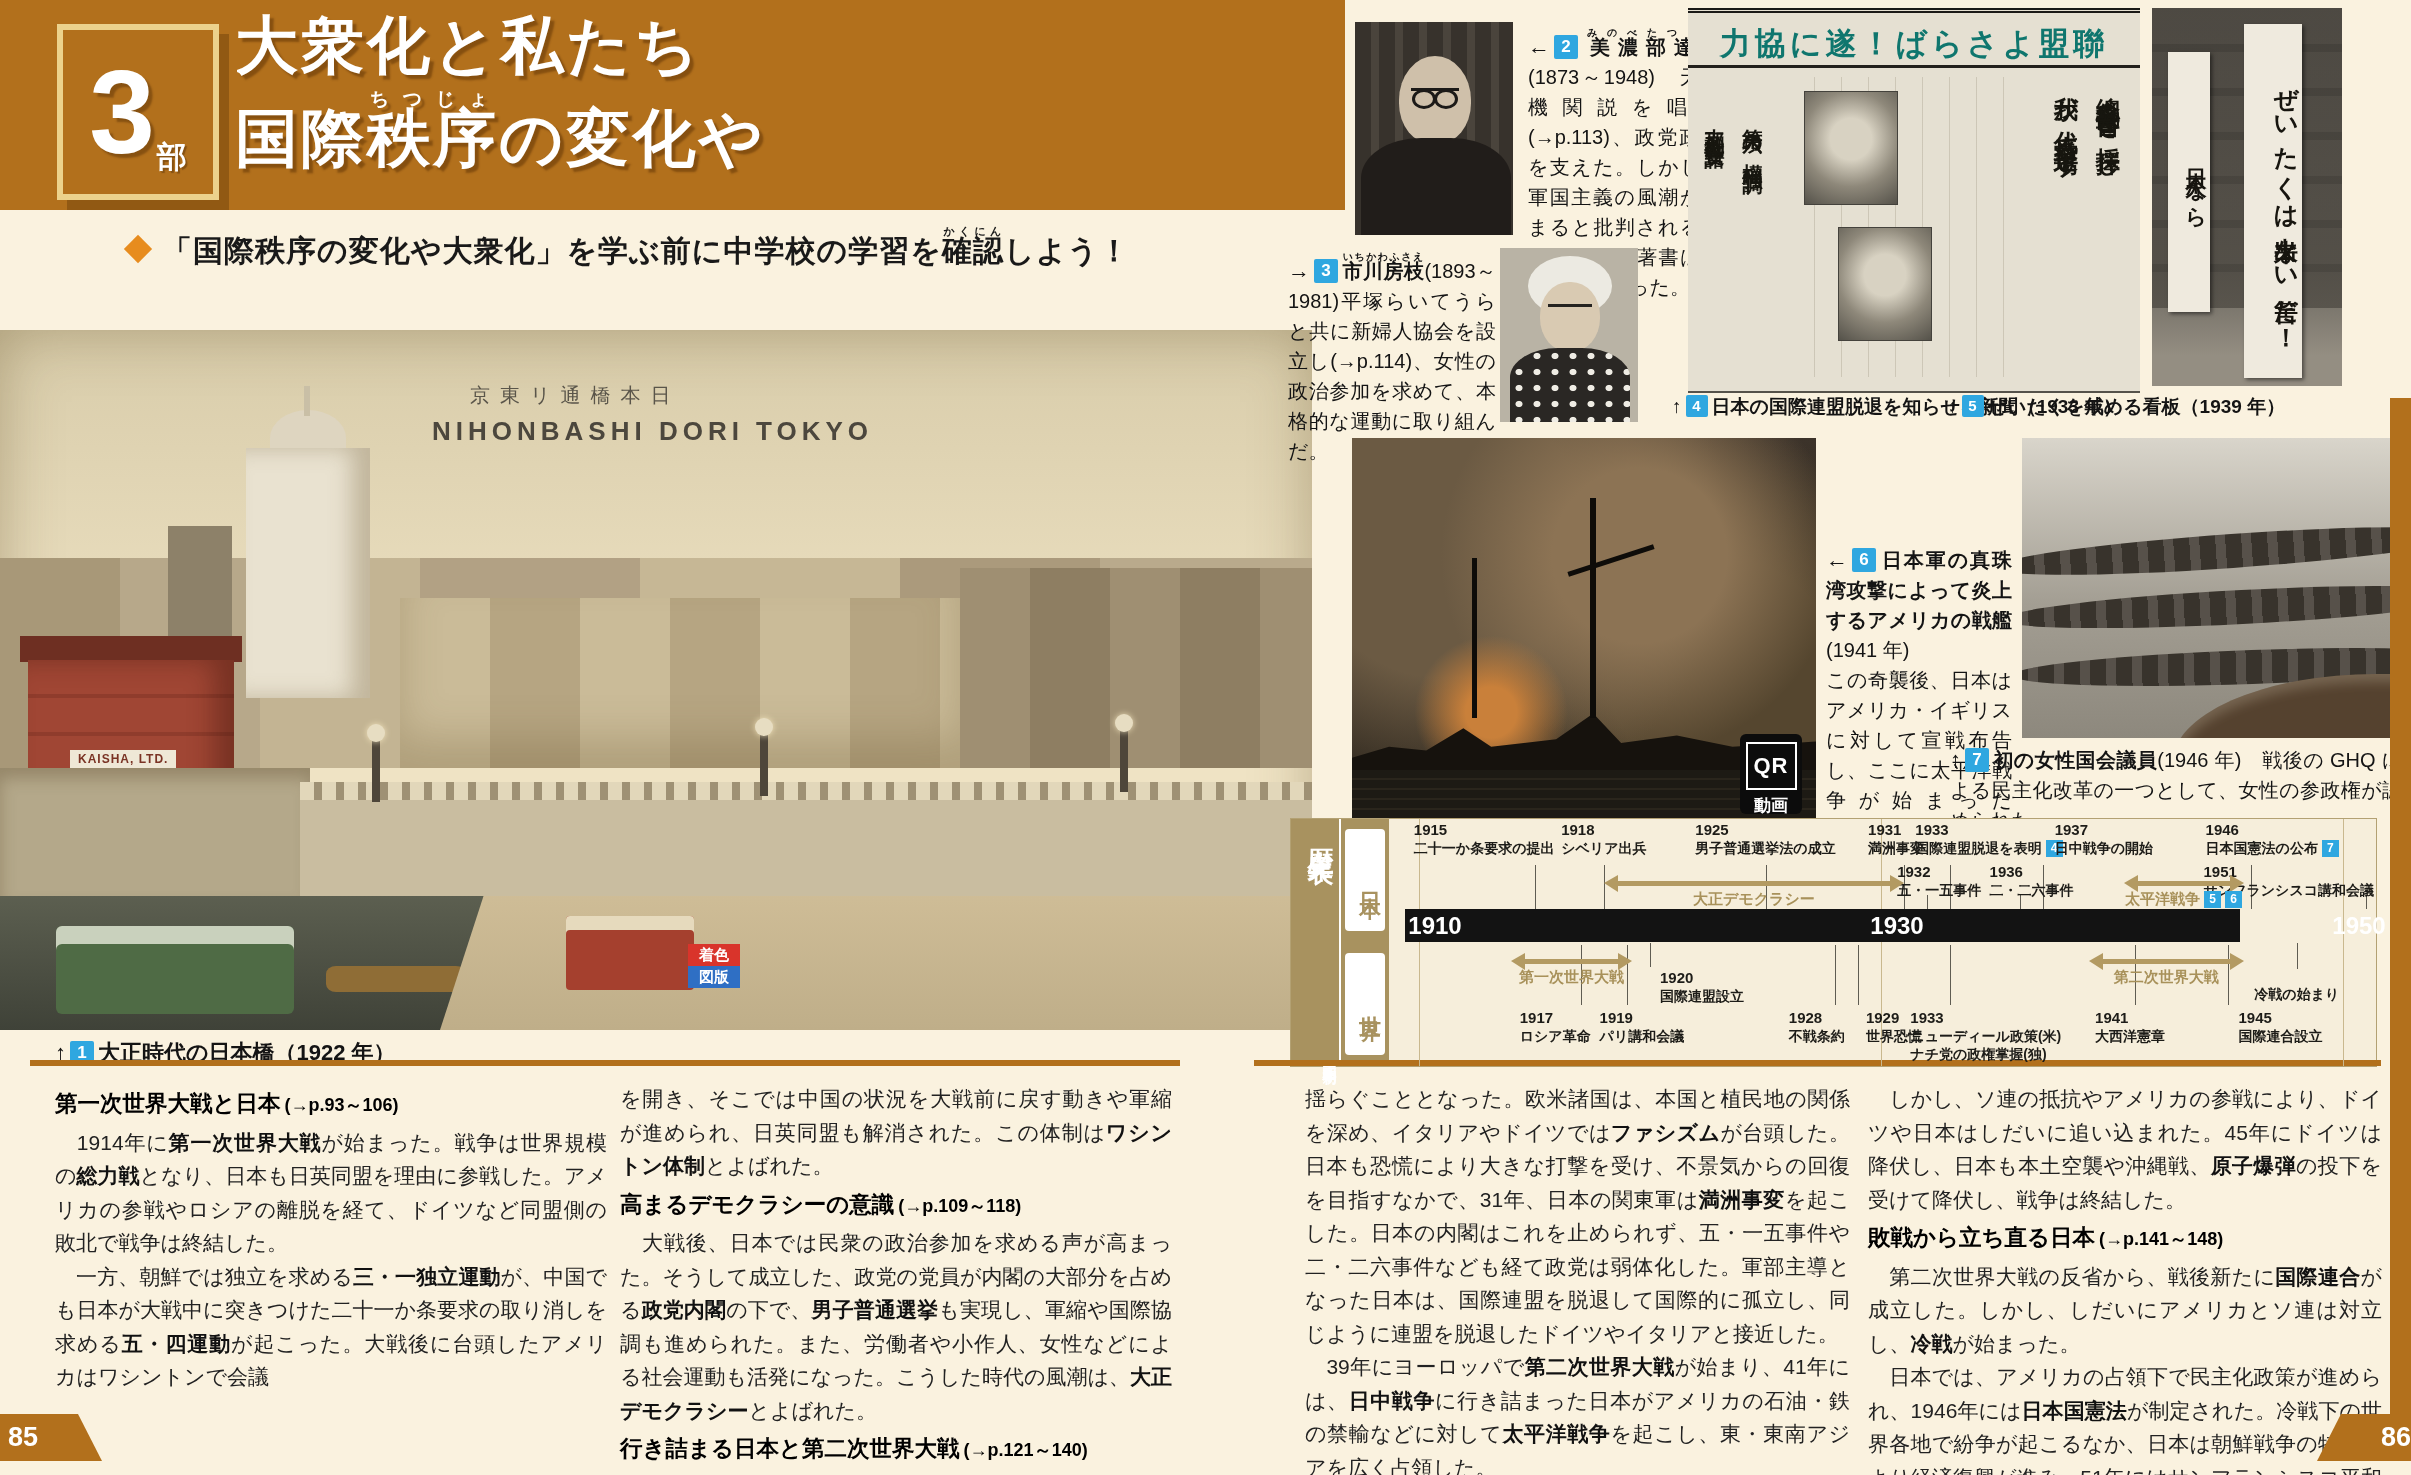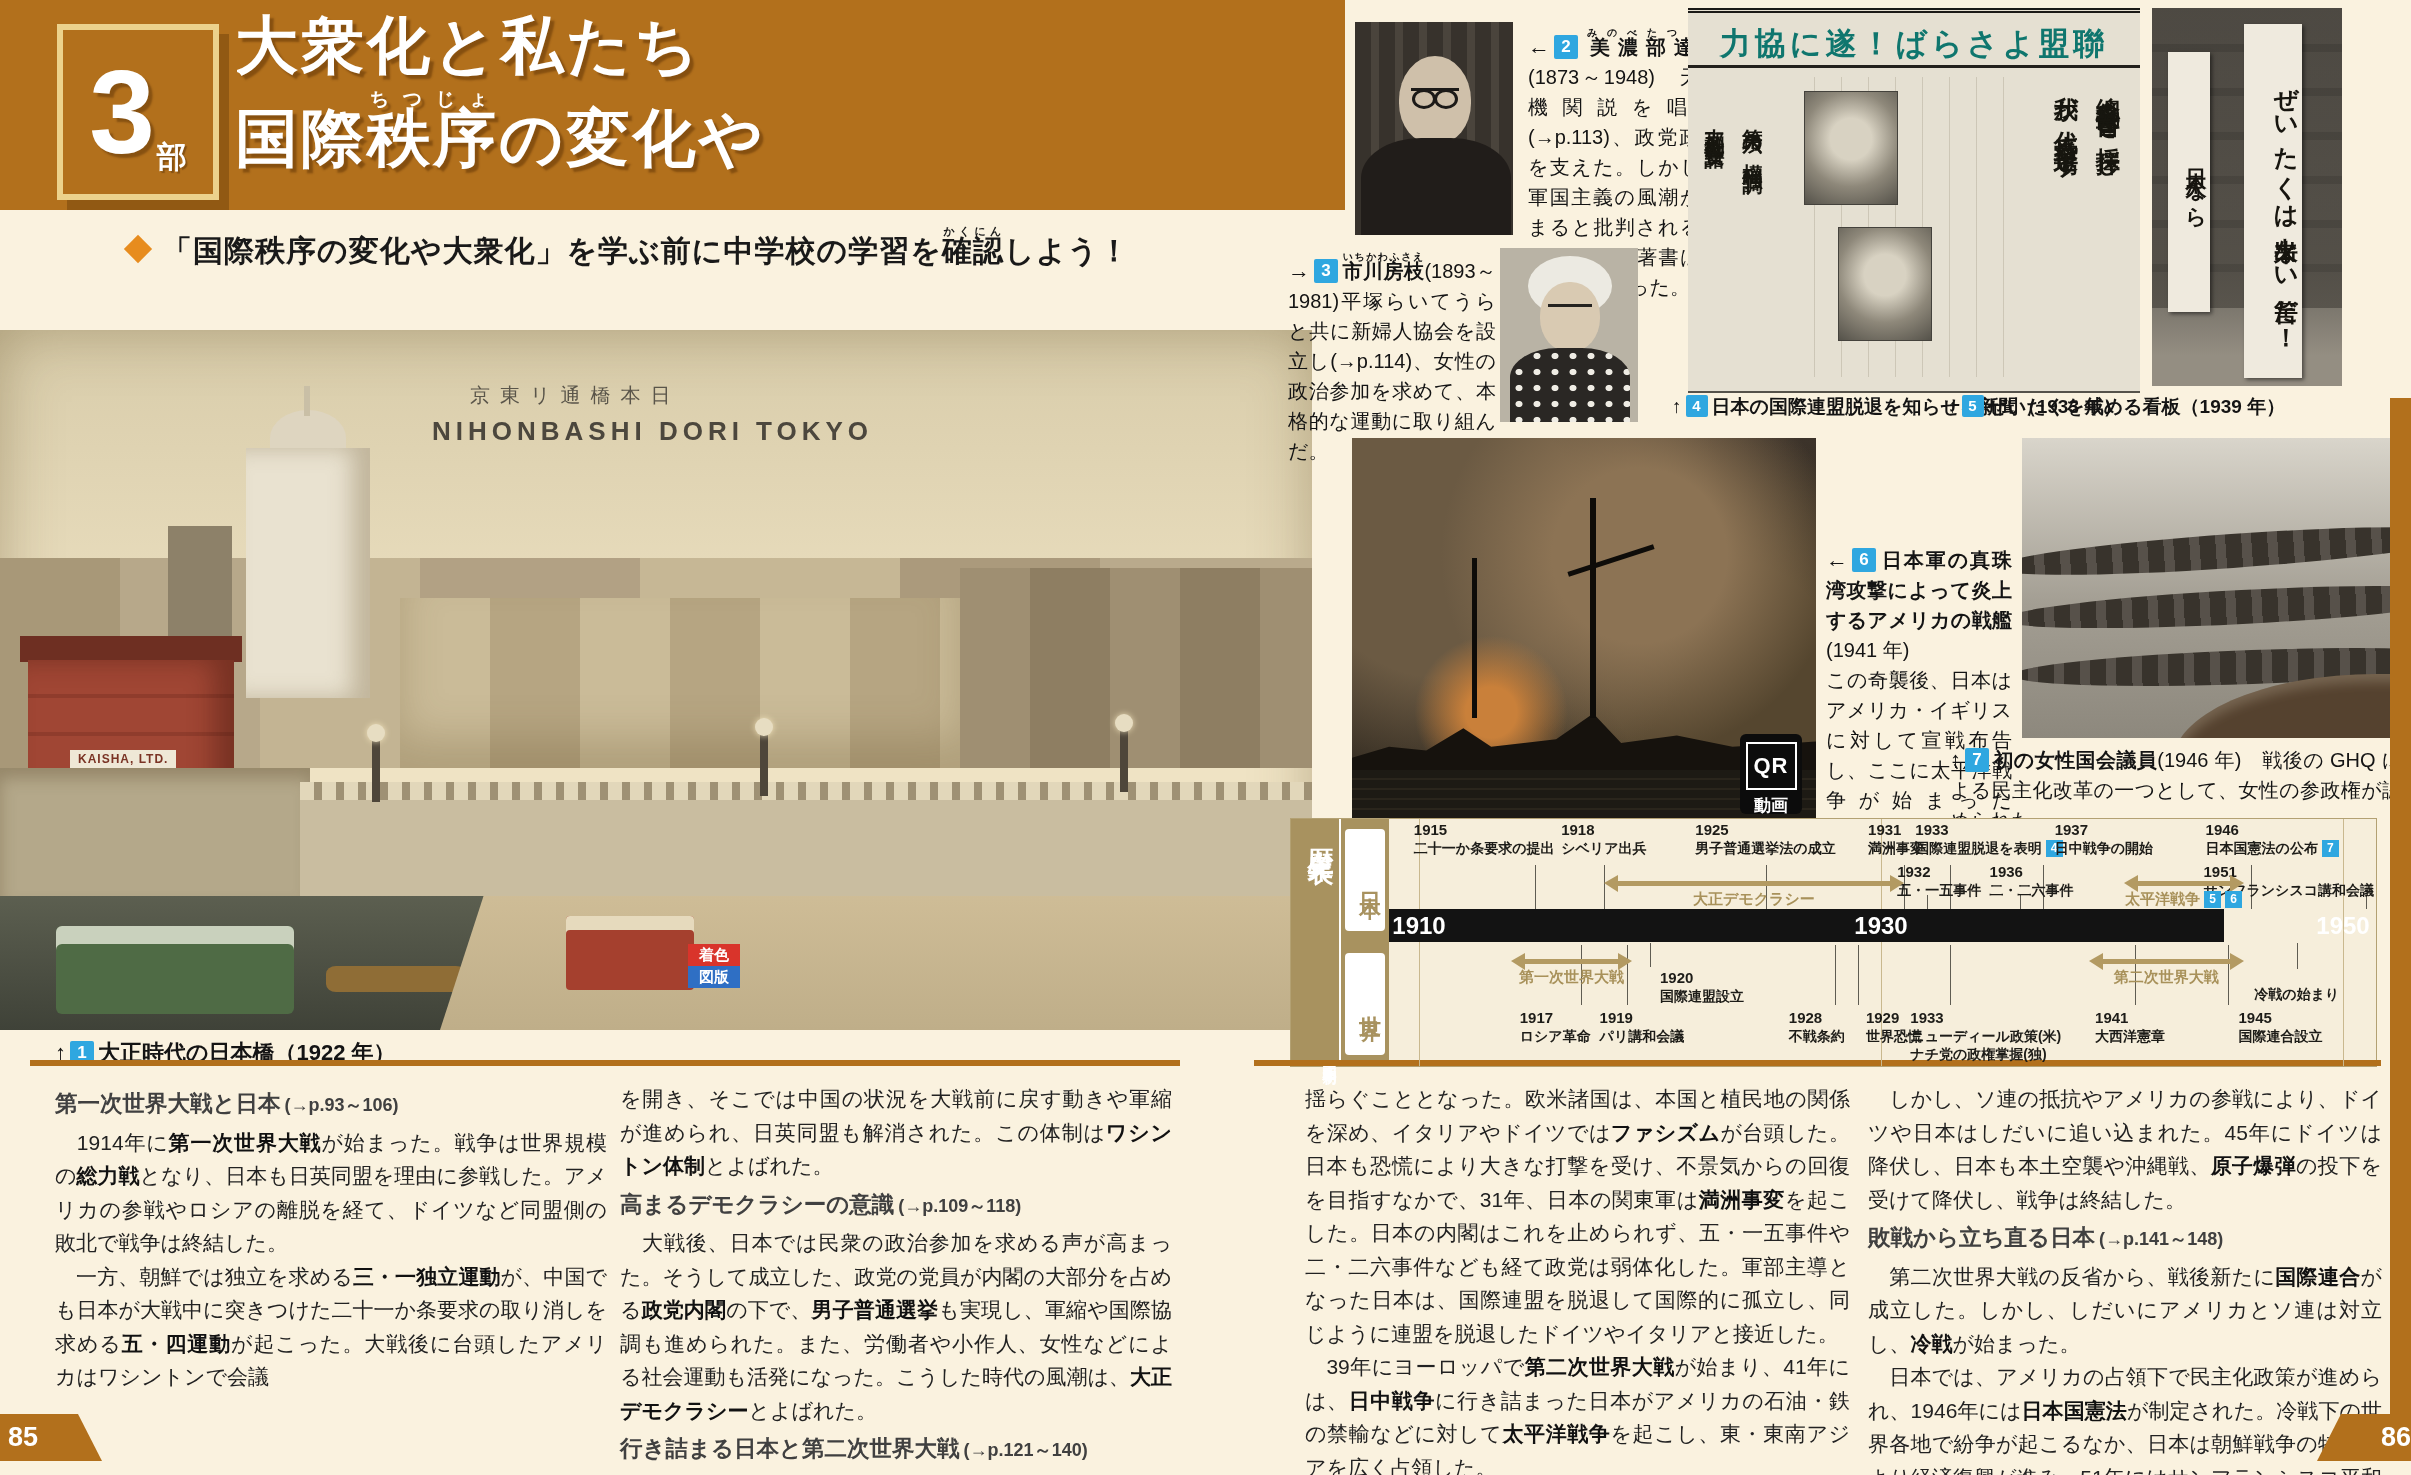--- a/index.html
+++ b/index.html
@@ -146,21 +146,21 @@
   #tl-head{left:0;top:0;width:48px;height:247px;background:#a8925f;border-right:2px solid #fff;}
   #tl-head .vtext{position:absolute;writing-mode:vertical-rl;text-orientation:upright;color:#fff;left:0;width:48px;text-align:center;}
   #tl-title{top:8px;font-size:26px;font-weight:800;letter-spacing:4px;}
   #tl-era{bottom:6px;font-size:14px;font-weight:700;letter-spacing:1px;}
   #tl-rows{left:50px;top:0;width:48px;height:247px;background:#a8925f;}
   .row-chip{position:absolute;left:4px;width:40px;background:#fff;border-radius:4px;color:#a8925f;
             writing-mode:vertical-rl;text-orientation:upright;font-size:22px;font-weight:800;text-align:center;letter-spacing:6px;}
   #chip-japan{top:10px;height:102px;}
   #chip-world{top:134px;height:102px;}
   #tl-plot{left:98px;top:0;width:987px;height:247px;overflow:visible;}
-  #tl-bar{position:absolute;left:0;top:90px;width:835px;height:33px;background:#131313;z-index:2;}
+  #tl-bar{position:absolute;left:16px;top:90px;width:835px;height:33px;background:#131313;z-index:2;}
   .tl-year{position:absolute;top:3px;transform:translateX(-50%);color:#fff;font-size:24px;font-weight:800;}
   .tl-grid{position:absolute;top:0;width:1px;height:247px;background:#c9b88e;z-index:1;}
   .tl-tick{position:absolute;width:1px;background:#5f5c52;z-index:3;}
   .tl-ev{position:absolute;z-index:4;white-space:nowrap;color:#1d1c18;}
   .tl-ev .ev-year{font-size:15px;font-weight:700;line-height:18px;}
   .tl-ev .ev-label{font-size:14px;font-weight:600;line-height:18px;}
   .tl-ev.a-c{transform:translateX(-50%);}
   .tl-ev.a-r{transform:translateX(-100%);}
   .tl-badge{display:inline-block;min-width:17px;height:17px;background:#2fa7e0;color:#fff;font-size:12px;font-weight:800;
             text-align:center;line-height:17px;margin-left:4px;vertical-align:1px;}
@@ -175,21 +175,21 @@
   .rule{top:1060px;height:6px;background:#b2701c;}
   #rule-left{left:30px;width:1150px;}
   #rule-right{left:1254px;width:1127px;}
   .col{top:1082px;font-size:21px;line-height:33.5px;color:#222;text-align:justify;}
   #col0{left:55px;width:552px;}
   #col1{left:620px;width:552px;}
   #col2{left:1305px;width:545px;}
   #col3{left:1868px;width:514px;}
   .col p{margin:0;}
   .col b{font-weight:800;color:#111;}
-  .col .h3{margin:5px 0 3px;color:#404040;font-weight:800;font-size:22.5px;}
+  .col .h3{margin:5px 0 3px;color:#000000;font-weight:800;font-size:22.5px;}
   .col .h3 .h3r{font-size:18px;font-weight:800;margin-left:4px;}
 </style>
 </head>
 <body>
 
 <div id="canvas">
 
   <div id="header" class="abs">
     <div id="part-box" class="abs">
       <span id="part-num">3</span>

